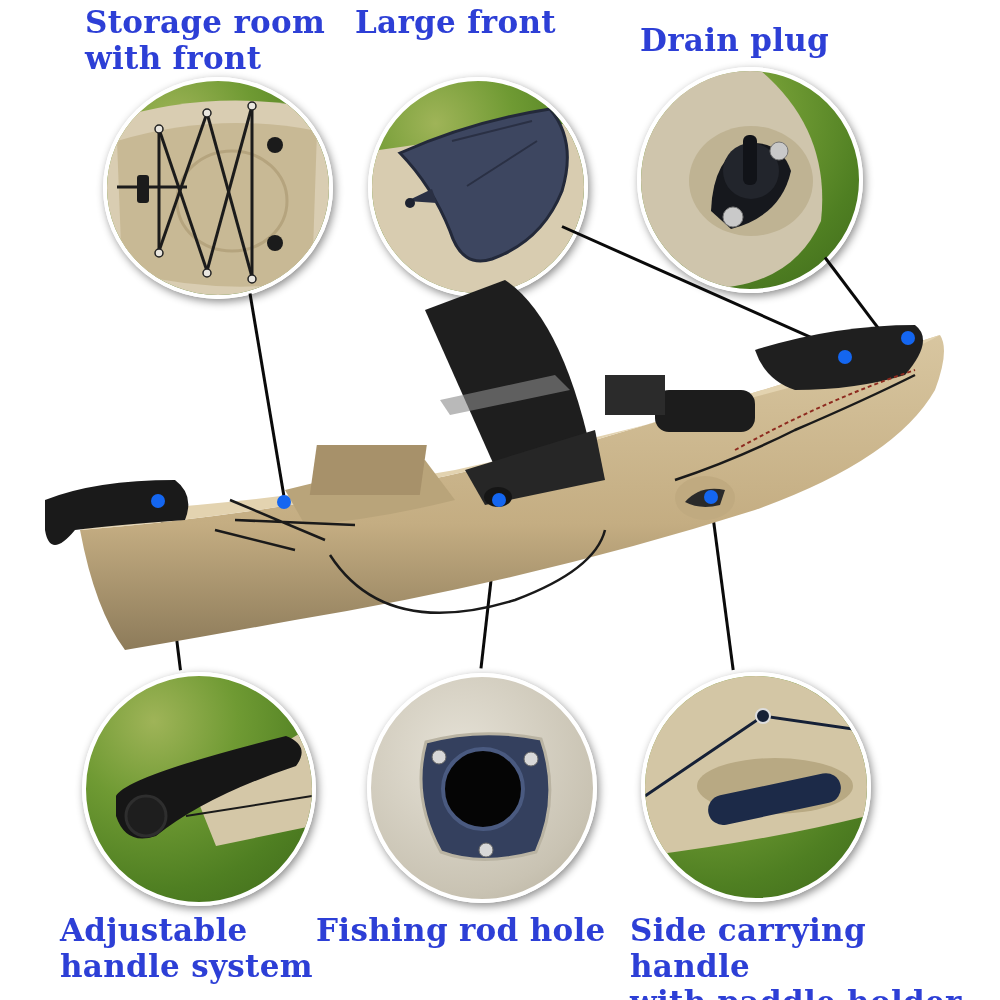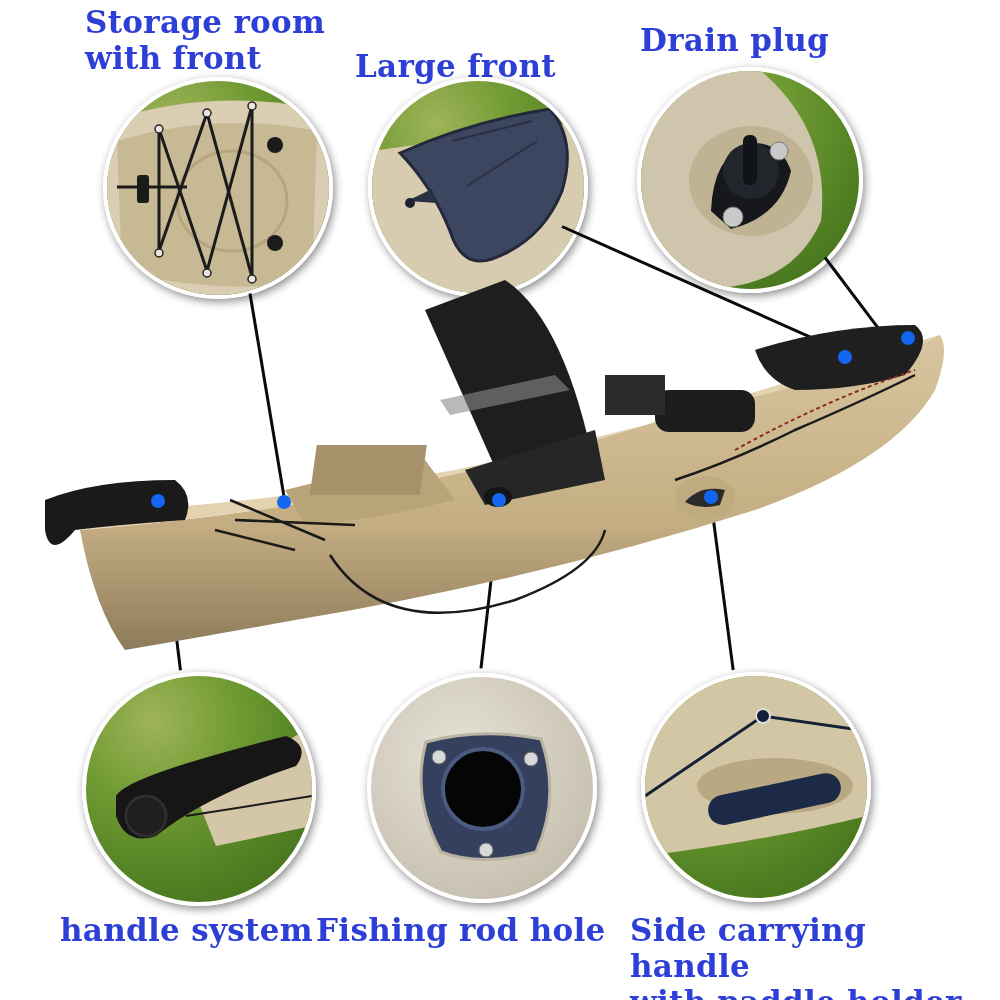--- a/index.html
+++ b/index.html
@@ -13,21 +13,21 @@
 </style>
 </head>
 <body>
 
 <div id="stage">
 
   <div class="label" style="left:85px;top:4px;width:260px;">
     <div>Storage room</div>
     <div>with front</div>
   </div>
-  <div class="label" style="left:355px;top:4px;width:260px;margin-top:44px;">
+  <div class="label" style="left:355px;top:4px;width:260px;">
     <div>Large front</div>
   </div>
   <div class="label" style="left:640px;top:22px;width:230px;">
     <div>Drain plug</div>
   </div>
 
   <div class="circle grass" style="left:103px;top:77px;width:222px;height:214px;">
     <svg width="222" height="214">
       <path d="M0 40 Q110 5 222 30 L222 214 L0 214 Z" fill="#d9cdb2"></path>
       <path d="M10 60 Q110 30 210 50 L205 200 Q110 215 15 190 Z" fill="#c8b995"></path>
@@ -155,20 +155,21 @@
     <svg width="222" height="222">
       <path d="M0 0 L222 0 L222 140 Q120 165 0 180 Z" fill="#d3c6a5"></path>
       <path d="M0 120 L118 40 L222 55" stroke="#152036" stroke-width="3" fill="none"></path>
       <circle cx="118" cy="40" r="7" fill="#152036" stroke="#ddd" stroke-width="2"></circle>
       <ellipse cx="130" cy="110" rx="78" ry="28" fill="#b8a983"></ellipse>
       <rect x="62" y="108" width="135" height="30" rx="15" fill="#1c2a48" transform="rotate(-12 130 123)"></rect>
     </svg>
   </div>
 
   <div class="label" style="left:60px;top:912px;width:270px;">
+    <div>Adjustable</div>
     <div>handle system</div>
   </div>
   <div class="label" style="left:316px;top:912px;width:290px;">
     <div>Fishing rod hole</div>
   </div>
   <div class="label" style="left:630px;top:912px;width:360px;">
     <div>Side carrying handle</div>
     <div>with paddle holder</div>
   </div>
 

